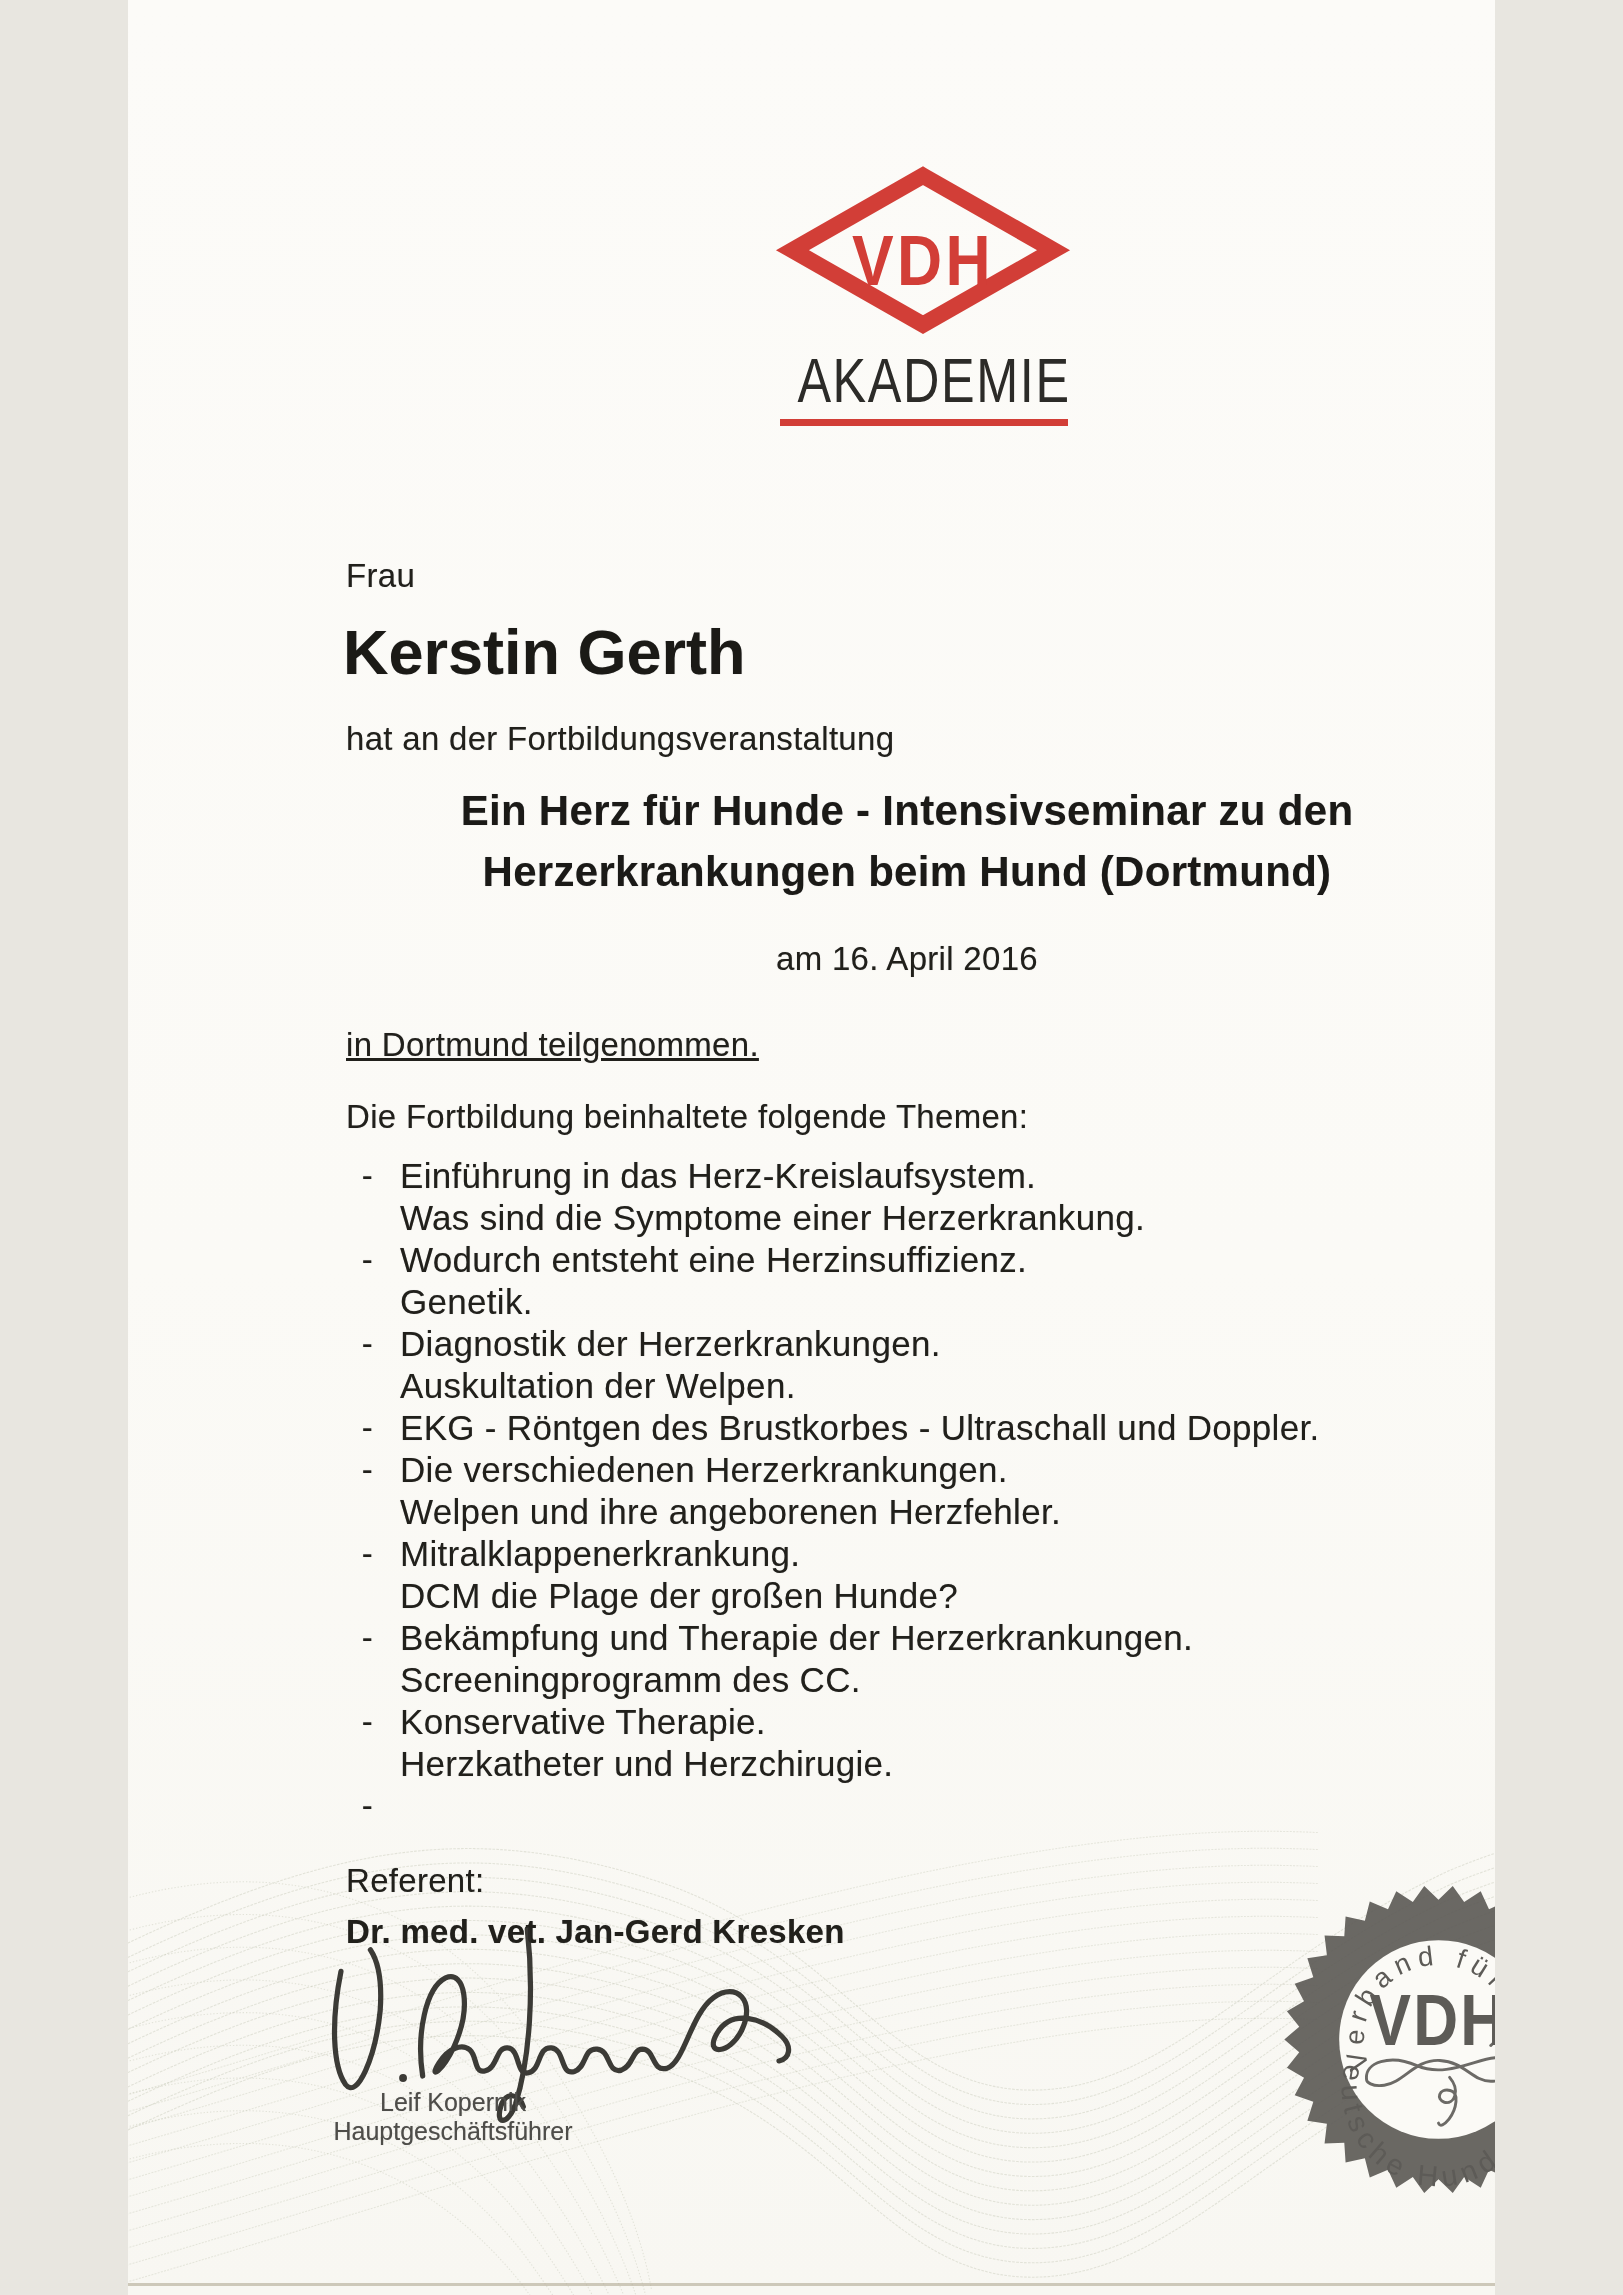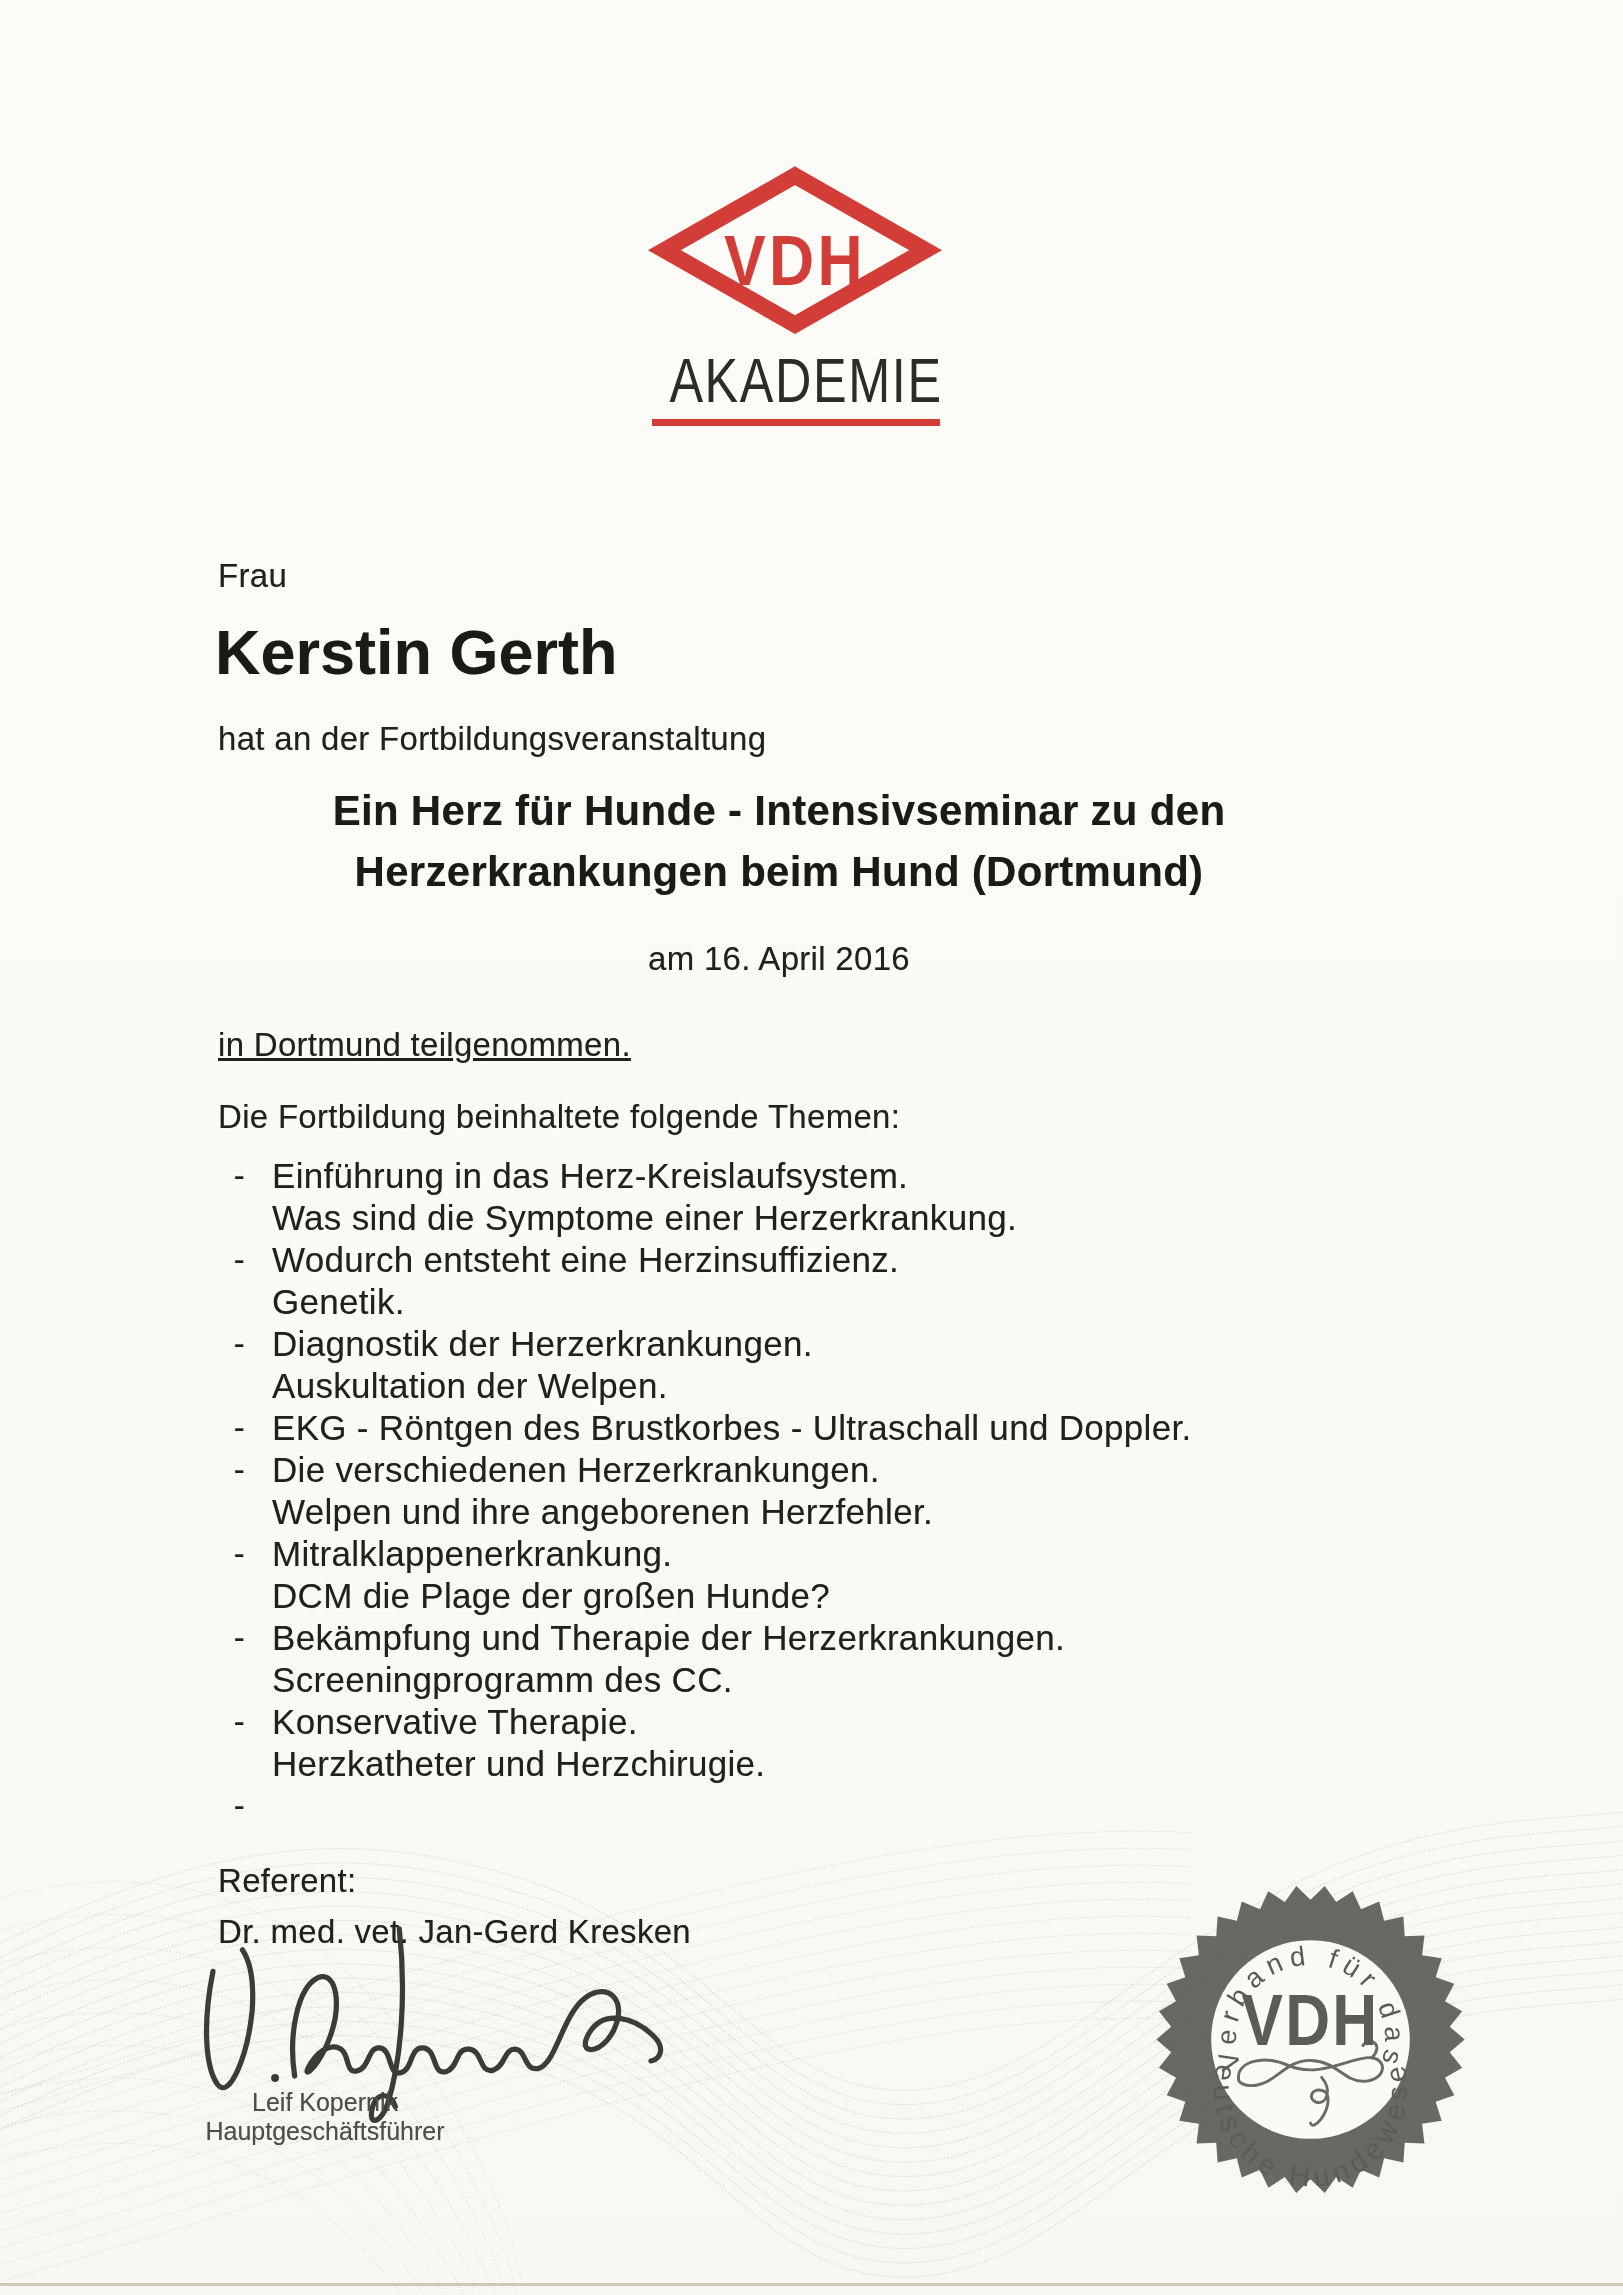--- a/index.html
+++ b/index.html
@@ -1,18 +1,18 @@
 <!DOCTYPE html>
 <html style="font-size:10.5px"><head>
 <meta charset="utf-8">
 <style>
   html,body{margin:0;padding:0;background:#e8e6e0;}
   .page{
     position:relative;
-    width:1623px;height:2295px;
+    width:1367px;height:2295px;
     margin:0 auto;
     background:linear-gradient(180deg,#fcfbf8 0%,#fbfaf6 55%,#f8f7f2 100%);
     font-family:"Liberation Sans", sans-serif;
     color:#24231f;
     overflow:hidden;
   }
   .abs{position:absolute;}
   .soft{text-shadow:0 0 0.7px rgba(45,45,55,.38);}
   
   .logo-vdh-text{
@@ -41,21 +41,21 @@
   .centered-block{left:236px;width:1086px;text-align:center;}
   .event-title{top:780px;font-size:42px;font-weight:700;line-height:61px;color:#1b1a17;letter-spacing:0.3px;}
   .date-line{top:940px;}
   .participation{left:218px;top:1026px;text-decoration:underline;}
   .topics-heading{left:218px;top:1098px;}
   .topics{left:218px;top:1155px;width:1145px;}
   .topic-row{display:flex;height:42px;align-items:center;}
   .topic-bullet{width:54px;box-sizing:border-box;padding-left:15.7px;font-size:33px;color:#21201b;}
   .topic-text{font-size:35px;color:#21201b;letter-spacing:0.3px;}
   .referent-label{left:218px;top:1862px;}
-  .referent-name{left:218px;top:1913px;}
+  .referent-name{left:218px;top:1913px;font-weight:bold;}
   .signer-block{left:181px;top:2088px;width:288px;text-align:center;color:#4e4d49;}
   .signer-name{font-size:25px;line-height:29px;}
   .signer-title{font-size:25px;line-height:29px;}
   
   .guilloche{left:0;top:0;width:1623px;height:2295px;pointer-events:none;}
   .scan-edge{left:0;top:2283px;width:1623px;height:2.6px;background:#b0a993;opacity:.6;}
 </style>
 </head>
 <body>
 

